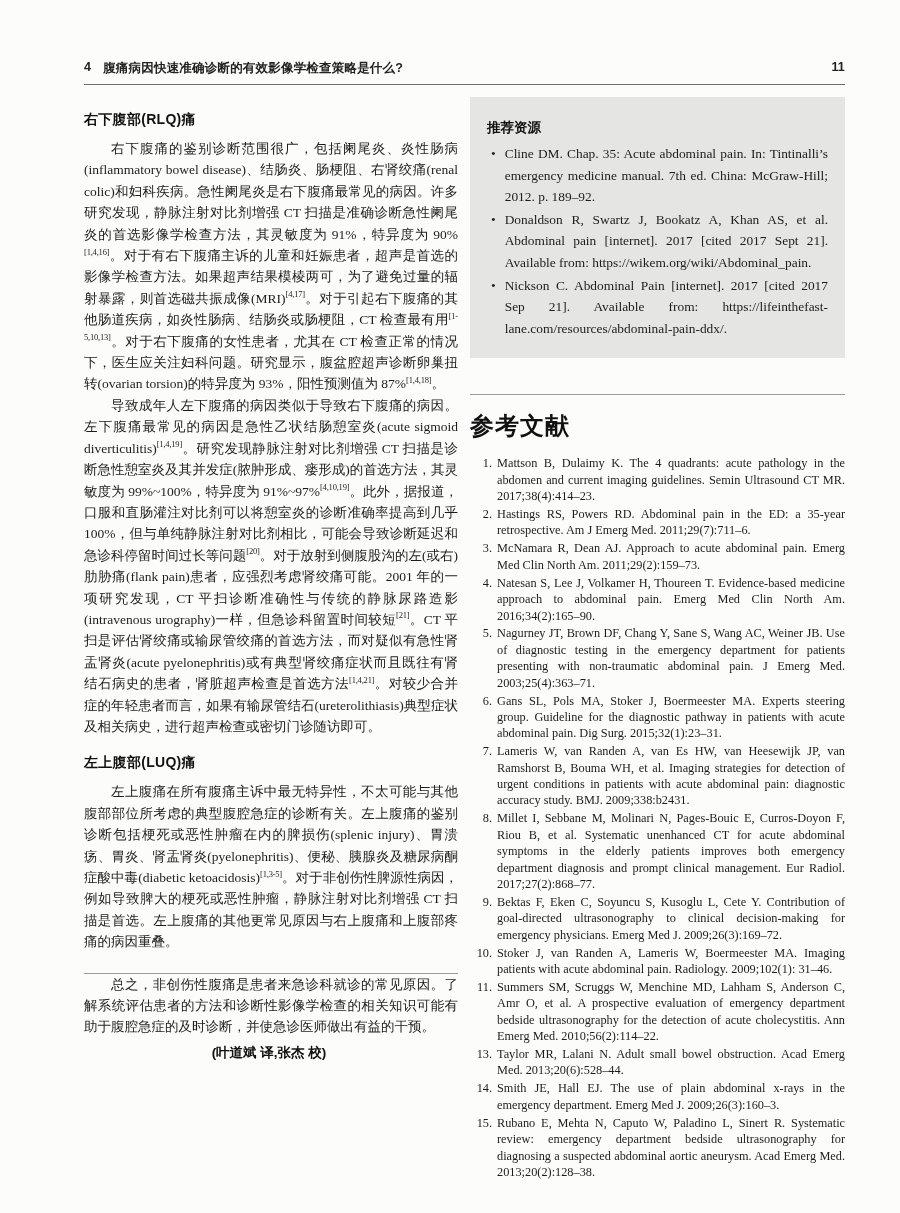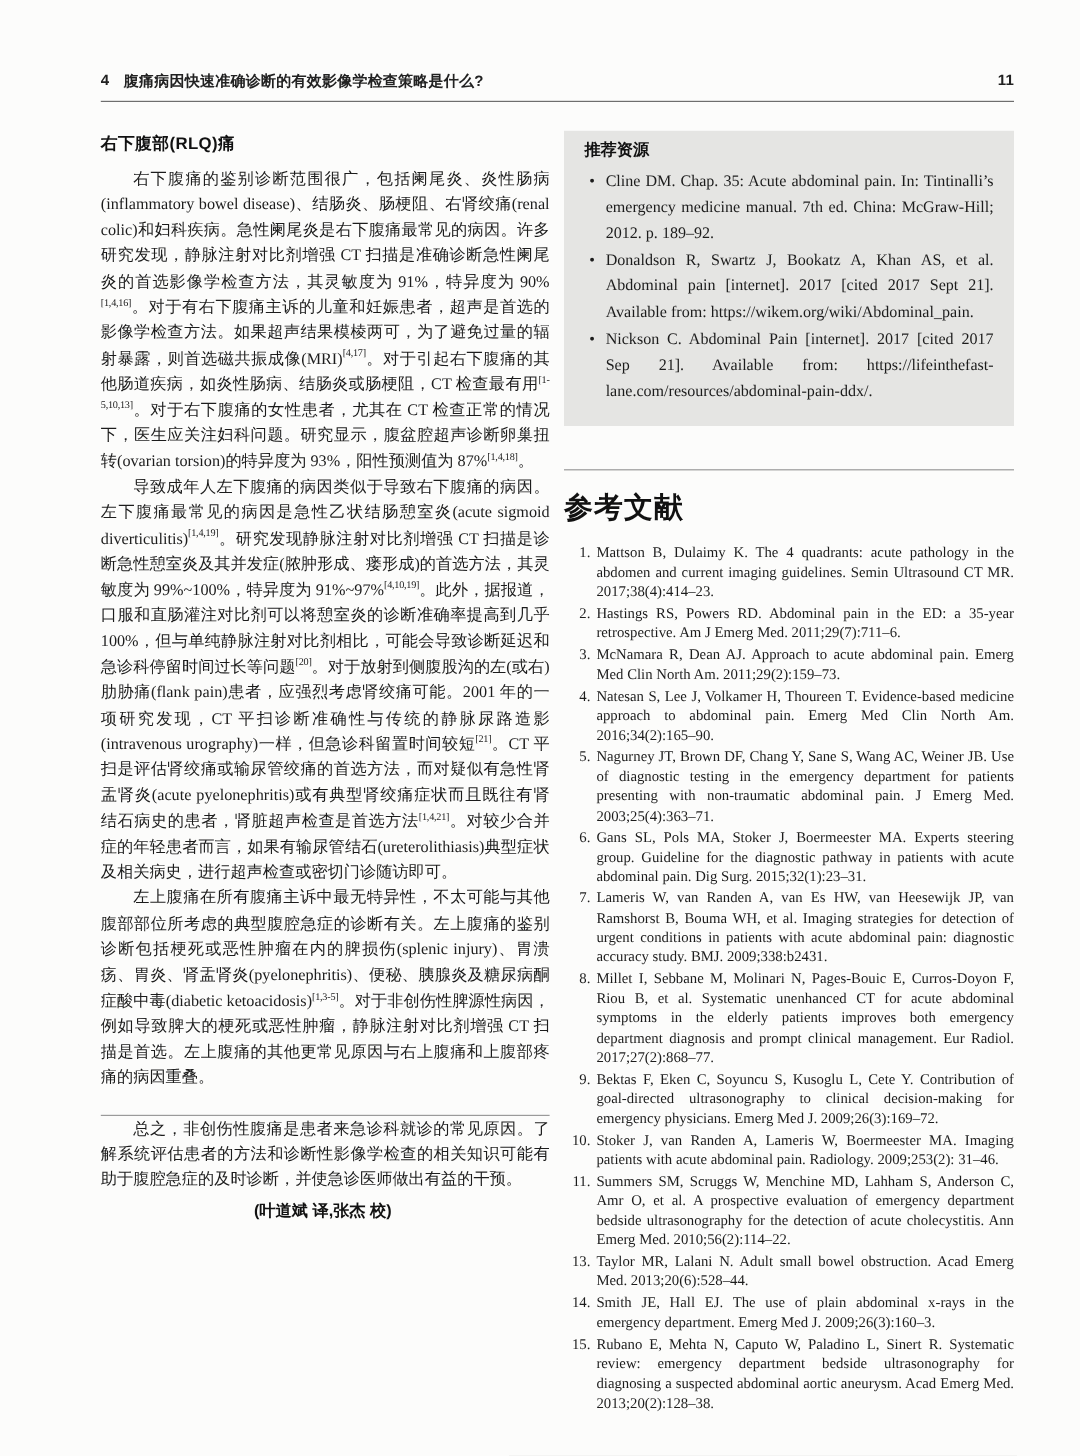--- a/index.html
+++ b/index.html
@@ -40,22 +40,22 @@
   p.body sup{font-size:8.5px;line-height:0;letter-spacing:-.2px;margin-top:32px;}
   .sec-rule{border-bottom:1.5px solid #9a9a9a;margin:20px 0 0 0;}
   p.translator{
     font-family:"Liberation Sans", sans-serif;
     font-weight:700;font-size:13.5px;text-align:center;
     margin:6px 4px 0 0;color:#111;
   }
   
   .resources-box{
     background:#e5e5e3;
-    margin-top:12px;
-    padding:7px 17px 18px 17px;
+    margin-top:0;
+    padding:22px 17px 18px 17px;
     box-sizing:border-box;
   }
   .resources-box h3{
     font-family:"Liberation Sans", sans-serif;
     font-size:13.5px;font-weight:700;color:#111;
     margin:0 0 6px 0;
   }
   .resources-box ul{list-style:none;margin:0;padding:0;}
   .resources-box li{
     display:flex;gap:9px;
@@ -94,20 +94,21 @@
 
   <div class="columns">
 
     <div class="col-left">
 
       <h2 class="sec">右下腹部(RLQ)痛</h2>
       <p class="body">右下腹痛的鉴别诊断范围很广，包括阑尾炎、炎性肠病(inflammatory bowel disease)、结肠炎、肠梗阻、右肾绞痛(renal colic)和妇科疾病。急性阑尾炎是右下腹痛最常见的病因。许多研究发现，静脉注射对比剂增强 CT 扫描是准确诊断急性阑尾炎的首选影像学检查方法，其灵敏度为 91%，特异度为 90%<sup>[1,4,16]</sup>。对于有右下腹痛主诉的儿童和妊娠患者，超声是首选的影像学检查方法。如果超声结果模棱两可，为了避免过量的辐射暴露，则首选磁共振成像(MRI)<sup>[4,17]</sup>。对于引起右下腹痛的其他肠道疾病，如炎性肠病、结肠炎或肠梗阻，CT 检查最有用<sup>[1-5,10,13]</sup>。对于右下腹痛的女性患者，尤其在 CT 检查正常的情况下，医生应关注妇科问题。研究显示，腹盆腔超声诊断卵巢扭转(ovarian torsion)的特异度为 93%，阳性预测值为 87%<sup>[1,4,18]</sup>。</p>
 
       <p class="body">导致成年人左下腹痛的病因类似于导致右下腹痛的病因。左下腹痛最常见的病因是急性乙状结肠憩室炎(acute sigmoid diverticulitis)<sup>[1,4,19]</sup>。研究发现静脉注射对比剂增强 CT 扫描是诊断急性憩室炎及其并发症(脓肿形成、瘘形成)的首选方法，其灵敏度为 99%~100%，特异度为 91%~97%<sup>[4,10,19]</sup>。此外，据报道，口服和直肠灌注对比剂可以将憩室炎的诊断准确率提高到几乎 100%，但与单纯静脉注射对比剂相比，可能会导致诊断延迟和急诊科停留时间过长等问题<sup>[20]</sup>。对于放射到侧腹股沟的左(或右)肋胁痛(flank pain)患者，应强烈考虑肾绞痛可能。2001 年的一项研究发现，CT 平扫诊断准确性与传统的静脉尿路造影(intravenous urography)一样，但急诊科留置时间较短<sup>[21]</sup>。CT 平扫是评估肾绞痛或输尿管绞痛的首选方法，而对疑似有急性肾盂肾炎(acute pyelonephritis)或有典型肾绞痛症状而且既往有肾结石病史的患者，肾脏超声检查是首选方法<sup>[1,4,21]</sup>。对较少合并症的年轻患者而言，如果有输尿管结石(ureterolithiasis)典型症状及相关病史，进行超声检查或密切门诊随访即可。</p>
 
+      <h2 class="sec">左上腹部(LUQ)痛</h2>
       <p class="body">左上腹痛在所有腹痛主诉中最无特异性，不太可能与其他腹部部位所考虑的典型腹腔急症的诊断有关。左上腹痛的鉴别诊断包括梗死或恶性肿瘤在内的脾损伤(splenic injury)、胃溃疡、胃炎、肾盂肾炎(pyelonephritis)、便秘、胰腺炎及糖尿病酮症酸中毒(diabetic ketoacidosis)<sup>[1,3-5]</sup>。对于非创伤性脾源性病因，例如导致脾大的梗死或恶性肿瘤，静脉注射对比剂增强 CT 扫描是首选。左上腹痛的其他更常见原因与右上腹痛和上腹部疼痛的病因重叠。</p>
 
       <div class="sec-rule"></div>
 
       <p class="body">总之，非创伤性腹痛是患者来急诊科就诊的常见原因。了解系统评估患者的方法和诊断性影像学检查的相关知识可能有助于腹腔急症的及时诊断，并使急诊医师做出有益的干预。</p>
       <p class="translator">(叶道斌 译,张杰 校)</p>
 
     </div>
 
     <div class="col-right">
@@ -165,21 +166,21 @@
           <li>
           <span class="ref-num">8.</span>
           <span class="ref-text">Millet I, Sebbane M, Molinari N, Pages-Bouic E, Curros-Doyon F, Riou B, et al. Systematic unenhanced CT for acute abdominal symptoms in the elderly patients improves both emergency department diagnosis and prompt clinical management. Eur Radiol. 2017;27(2):868–77.</span>
         </li>
           <li>
           <span class="ref-num">9.</span>
           <span class="ref-text">Bektas F, Eken C, Soyuncu S, Kusoglu L, Cete Y. Contribution of goal-directed ultrasonography to clinical decision-making for emergency physicians. Emerg Med J. 2009;26(3):169–72.</span>
         </li>
           <li>
           <span class="ref-num">10.</span>
-          <span class="ref-text">Stoker J, van Randen A, Lameris W, Boermeester MA. Imaging patients with acute abdominal pain. Radiology. 2009;253(2): 31–46.</span>
+          <span class="ref-text">Stoker J, van Randen A, Lameris W, Boermeester MA. Imaging patients with acute abdominal pain. Radiology. 2009;102(1): 31–46.</span>
         </li>
           <li>
           <span class="ref-num">11.</span>
           <span class="ref-text">Summers SM, Scruggs W, Menchine MD, Lahham S, Anderson C, Amr O, et al. A prospective evaluation of emergency department bedside ultrasonography for the detection of acute cholecystitis. Ann Emerg Med. 2010;56(2):114–22.</span>
         </li>
           <li>
           <span class="ref-num">13.</span>
           <span class="ref-text">Taylor MR, Lalani N. Adult small bowel obstruction. Acad Emerg Med. 2013;20(6):528–44.</span>
         </li>
           <li>

